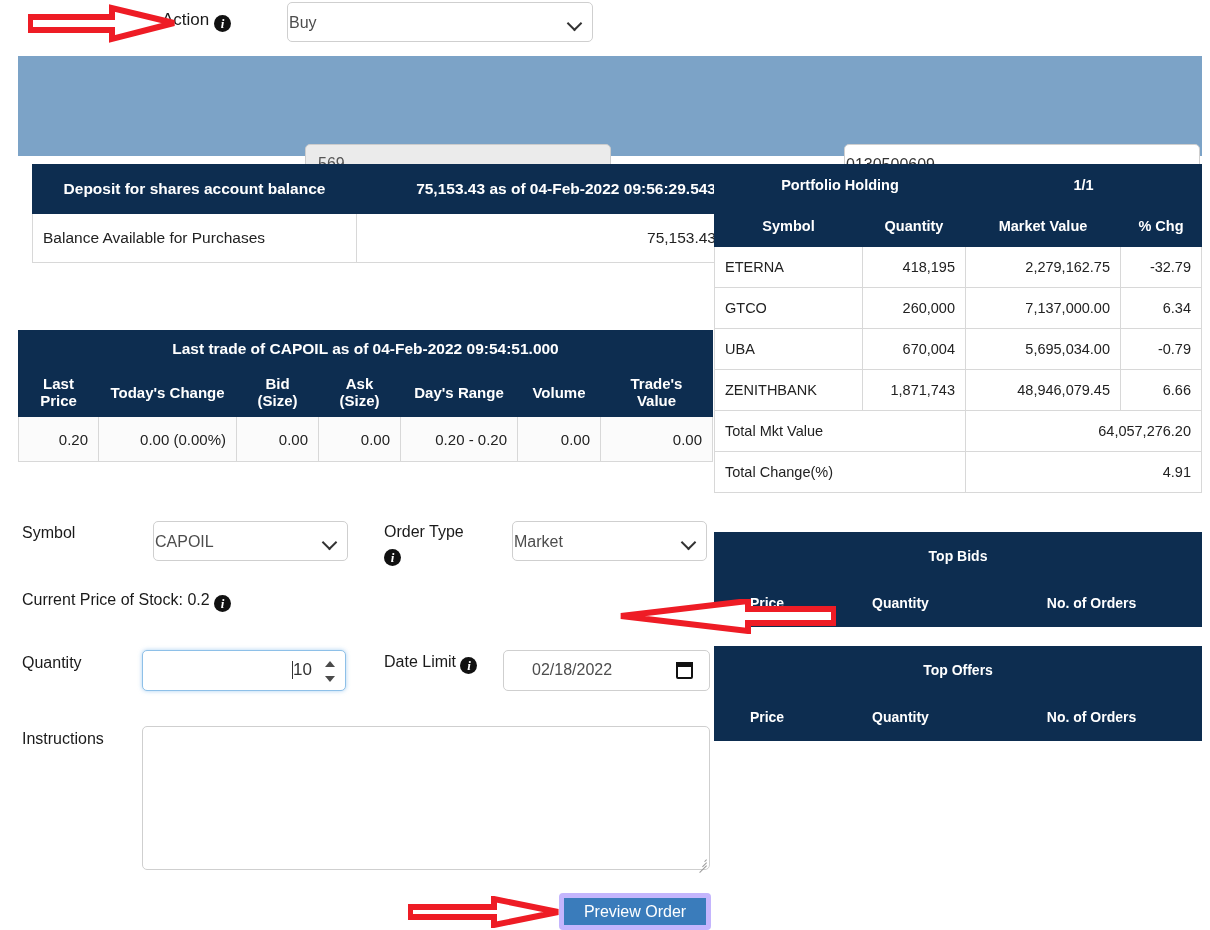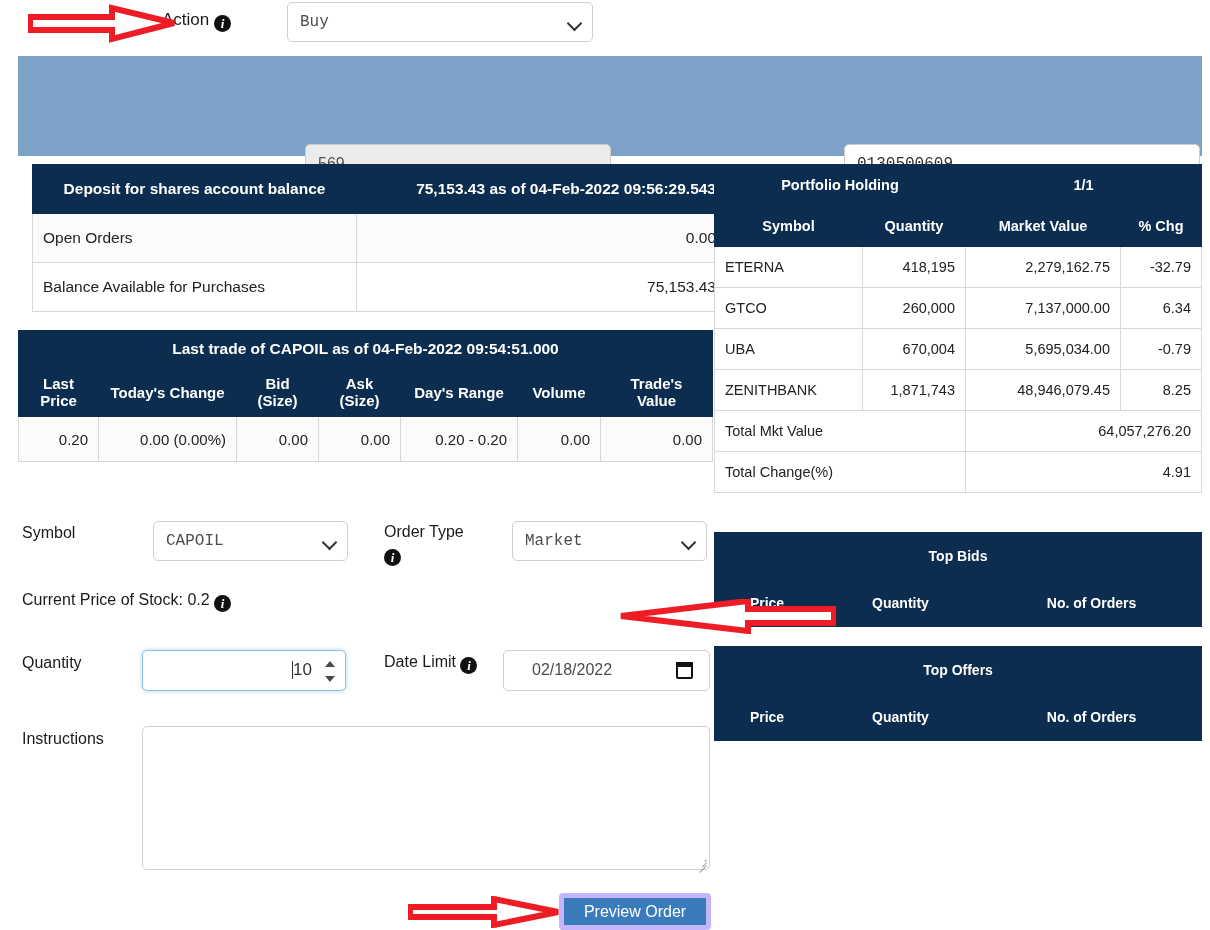--- a/index.html
+++ b/index.html
@@ -27,22 +27,22 @@
     background:#111111;color:#ffffff;
     font-family:"Liberation Serif", serif;
     font-style:italic;font-weight:bold;
     font-size:13px;line-height:17px;text-align:center;
     vertical-align:-3px;
   }
   .sel{
     box-sizing:border-box;
     border:1px solid #cfcfcf;border-radius:5px;background:#ffffff;
     color:#4d4d4d;font-size:16px;
-    font-family:Liberation Mono, monospace;
-    padding:0 30px 0 12px;
+    font-family:Liberation Sans, sans-serif;
+    padding:0 30px 0 1px;
     appearance:none;-webkit-appearance:none;
     position:relative;
   }
   .selwrap{position:absolute;}
   .selwrap .chev{
     position:absolute;right:13px;top:50%;margin-top:-4px;
     width:9px;height:9px;border-right:2px solid #333;border-bottom:2px solid #333;
     transform:rotate(45deg);pointer-events:none;
   }
   #action-select-wrap{left:287px;top:2px;}
@@ -220,24 +220,20 @@
   <table class="tbl" id="balance-table">
     <colgroup>
         <col class="c1">
         <col>
       </colgroup>
     <tbody>
       <tr>
         <th class="dark">Deposit for shares account balance</th>
         <th class="dark num">75,153.43 as of 04-Feb-2022 09:56:29.543</th>
       </tr>
-      <tr class="alt">
-        <td>Open Orders</td>
-        <td class="num">0.00</td>
-      </tr>
       <tr>
         <td>Balance Available for Purchases</td>
         <td class="num">75,153.43</td>
       </tr>
     </tbody>
   </table>
 
   <table class="tbl" id="lasttrade-table">
     <colgroup>
         <col style="width:80px">
@@ -306,21 +302,21 @@
       <tr>
         <td>UBA</td>
         <td class="num">670,004</td>
         <td class="num">5,695,034.00</td>
         <td class="num neg">-0.79</td>
       </tr>
       <tr>
         <td>ZENITHBANK</td>
         <td class="num">1,871,743</td>
         <td class="num">48,946,079.45</td>
-        <td class="num pos">8.25</td>
+        <td class="num pos">6.66</td>
       </tr>
       <tr>
         <td colspan="2">Total Mkt Value</td>
         <td class="num pos" colspan="2">64,057,276.20</td>
       </tr>
       <tr>
         <td colspan="2">Total Change(%)</td>
         <td class="num pos" colspan="2">4.91</td>
       </tr>
     </tbody>

